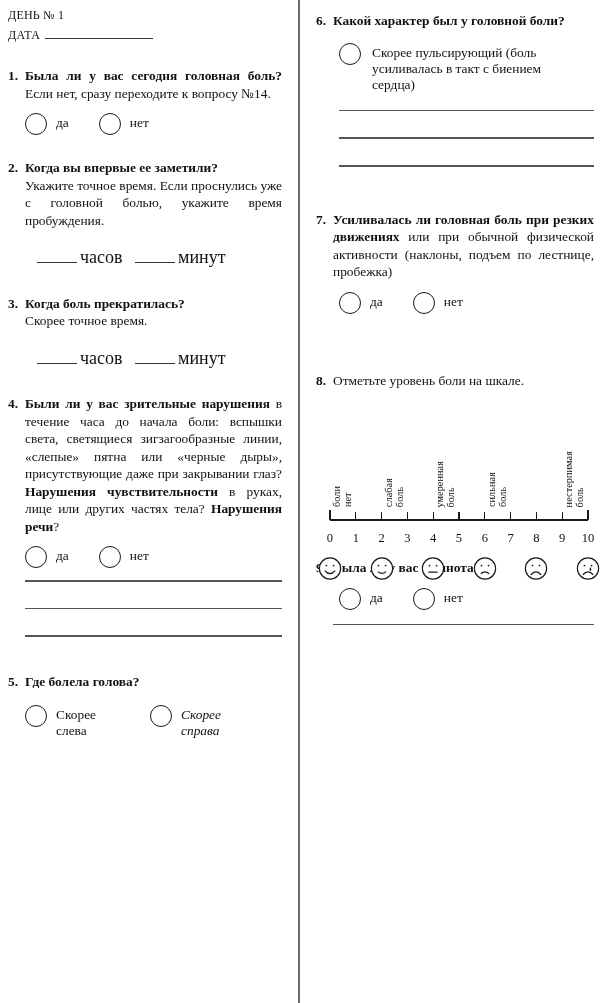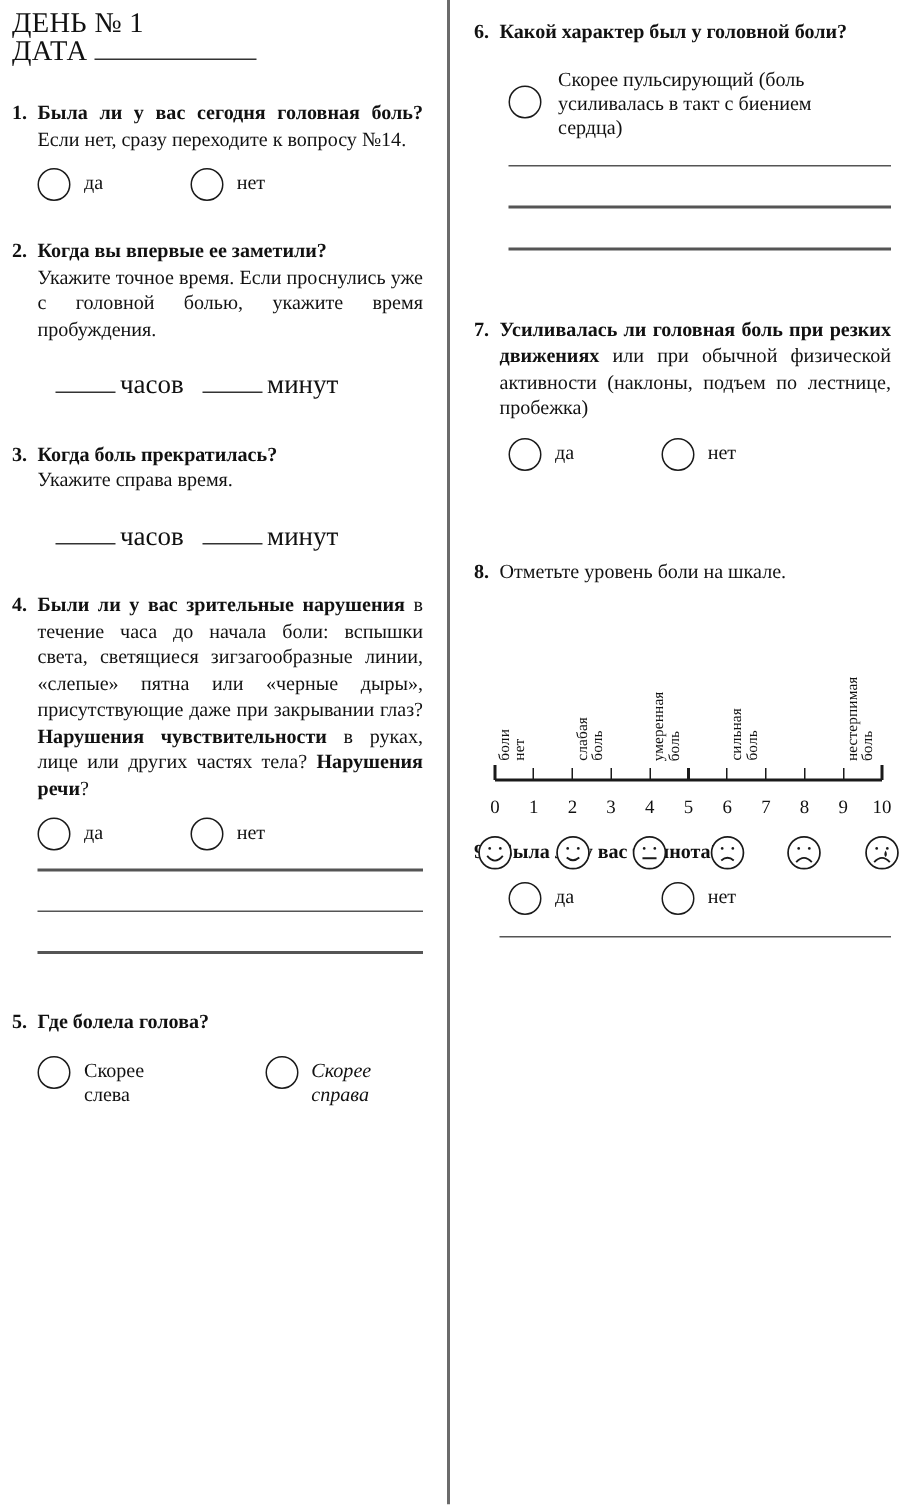--- a/index.html
+++ b/index.html
@@ -40,21 +40,21 @@
     padding: 6px 10px 0 8px;
   }
   .col-right {
     left: 308px;
     width: 292px;
     padding: 6px 6px 0 8px;
   }
 
   
   .hdr-line {
-    font-size: 19px;
+    font-size: 12px;
     letter-spacing: .2px;
     line-height: 19px;
     white-space: nowrap;
   }
   .hdr-blank {
     display: inline-block;
     width: 108px;
     border-bottom: 1.6px solid #333;
     height: 13px;
     margin-left: 5px;
@@ -80,21 +80,20 @@
   }
   .q-body .b { font-weight: bold; }
   .just { text-align: justify; text-justify: inter-word; }
   .q-body p { margin: 0; }
 
   
   .radio-row {
     display: flex;
     align-items: flex-start;
     margin-top: 11px;
-    gap: 28px;
   }
   .radio-opt {
     display: flex;
     align-items: flex-start;
     margin-right: 30px;
   }
   .circle {
     width: 22px;
     height: 22px;
     border: 1.5px solid #1a1a1a;
@@ -110,21 +109,20 @@
     padding-top: 2px;
   }
   .radio-label.two-line { line-height: 16.5px; }
 
   .radio-col {
     margin-top: 13px;
   }
   .radio-col .radio-opt {
     margin-bottom: 17px;
     margin-right: 0;
-    align-items: center;
   }
   .radio-col .radio-label { margin-left: 11px; }
 
   
   .wlines { margin-top: 12px; }
   .wline {
     height: 1.7px;
     background: #555;
     margin-bottom: 26px;
   }
@@ -254,21 +252,21 @@
           <span class="blank-s"></span><span>часов</span>
           <span class="blank-s" style="margin-left:8px;"></span><span>минут</span>
         </div>
       </div>
     </div>
 
     <div class="q" style="margin-top:28px;">
       <div class="q-num">3.</div>
       <div class="q-body">
         <p><span class="b">Когда боль прекратилась?</span></p>
-        <p>Укажите справа время.</p>
+        <p>Скорее точное время.</p>
         <div class="time-row">
           <span class="blank-s"></span><span>часов</span>
           <span class="blank-s" style="margin-left:8px;"></span><span>минут</span>
         </div>
       </div>
     </div>
 
     <div class="q" style="margin-top:28px;">
       <div class="q-num">4.</div>
       <div class="q-body">

